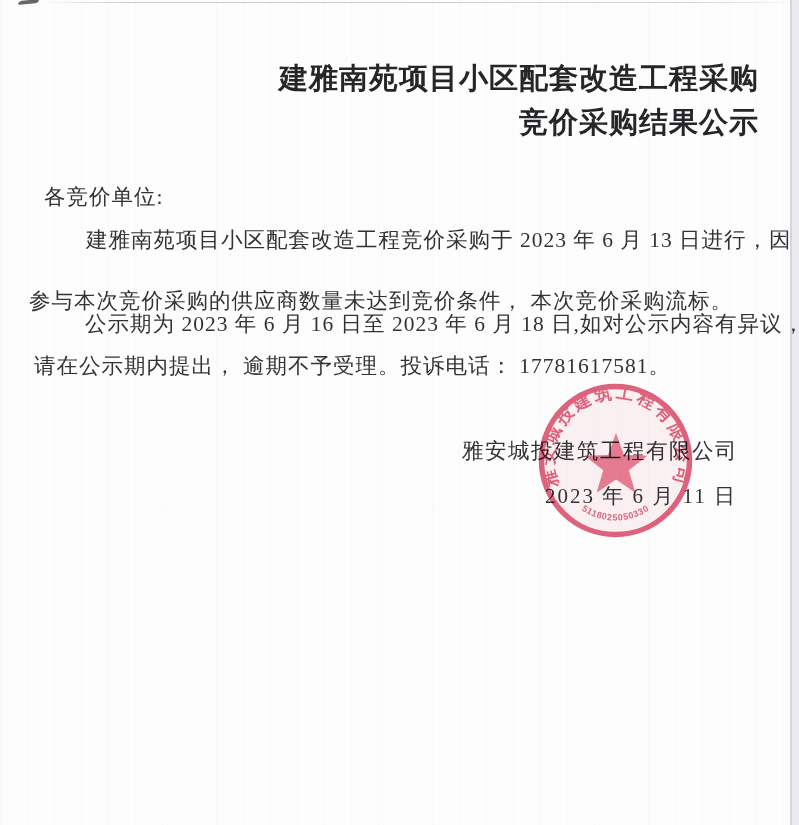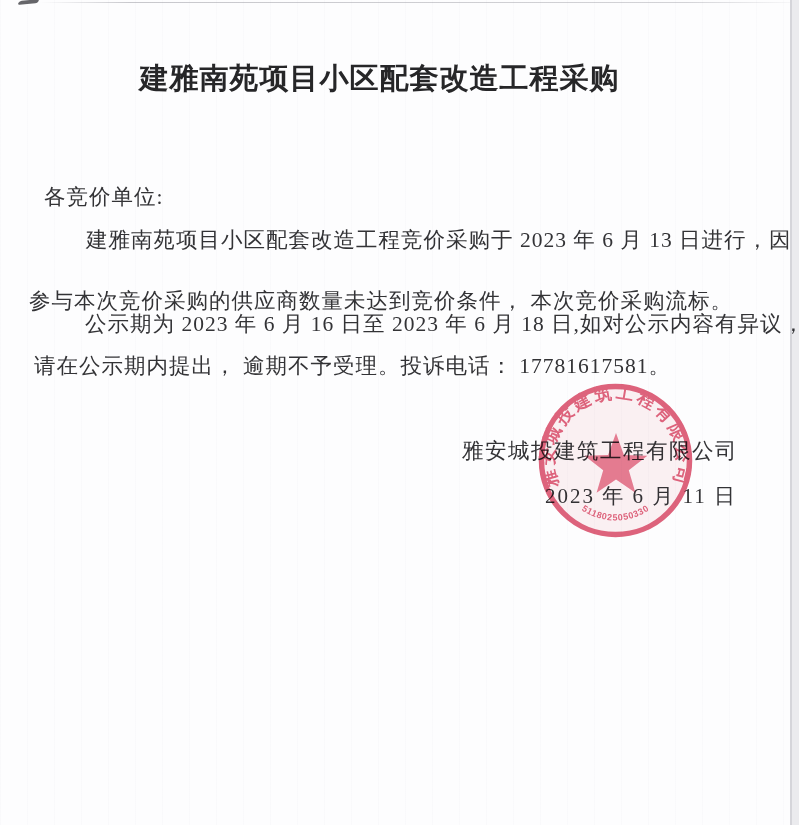--- a/index.html
+++ b/index.html
@@ -29,21 +29,21 @@
     background: #4b4b50; transform: skewX(-32deg) rotate(-5deg);
     border-radius: 2px; opacity: 0.85;
   }
   .right-edge {
     position: absolute; top: 0; right: 0; bottom: 0; width: 7px;
     background: #ebebee; border-left: 2px solid #d5d5da;
   }
   
   .title {
     position: absolute; top: 56px; left: 0; right: 40px;
-    margin: 0; text-align: center;
+    margin: 0; text-align: right;
     font-family: "Liberation Sans", "DejaVu Sans", sans-serif;
     font-weight: 700; font-size: 29px; line-height: 44px;
     color: #262628; letter-spacing: 1px;
   }
   .title .tline { display: block; }
   
   .line {
     position: absolute; white-space: pre;
     font-size: 21.5px; line-height: 24px;
     color: #333336; letter-spacing: 1px;
@@ -76,20 +76,21 @@
 <body>
 
 <div class="page">
 
   <div class="top-edge-line"></div>
   <div class="corner-mark"></div>
   <div class="right-edge"></div>
 
   <h1 class="title">
     <span class="tline">建雅南苑项目小区配套改造工程采购</span>
+    <span class="tline">竞价采购结果公示</span>
   </h1>
 
   <div class="line salutation">各竞价单位:</div>
   <div class="line p1l1">建雅南苑项目小区配套改造工程竞价采购于 2023 年 6 月 13 日进行，因</div>
   <div class="line p1l2">参与本次竞价采购的供应商数量未达到竞价条件， 本次竞价采购流标。</div>
   <div class="line p2l1">公示期为 2023 年 6 月 16 日至 2023 年 6 月 18 日,如对公示内容有异议，</div>
   <div class="line p2l2">请在公示期内提出， 逾期不予受理。投诉电话： 17781617581。</div>
 
   <div class="sig-company">雅安城投建筑工程有限公司</div>
   <div class="sig-date">2023 年 6 月 11 日</div>

